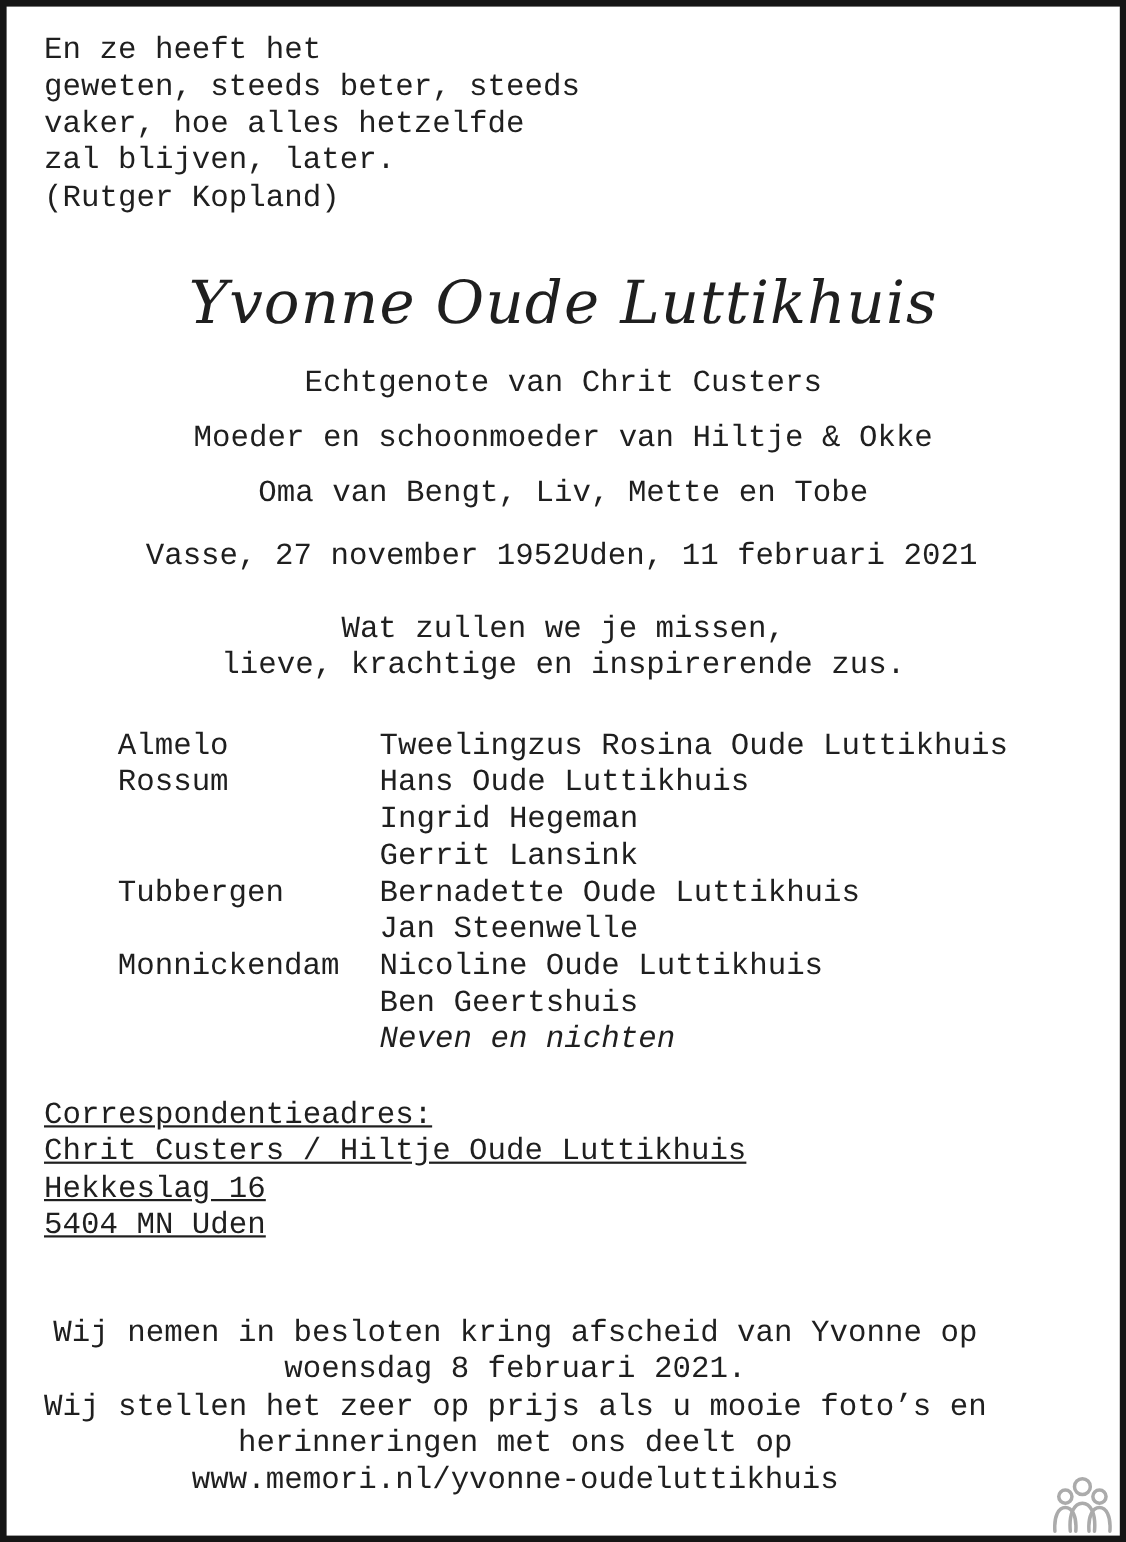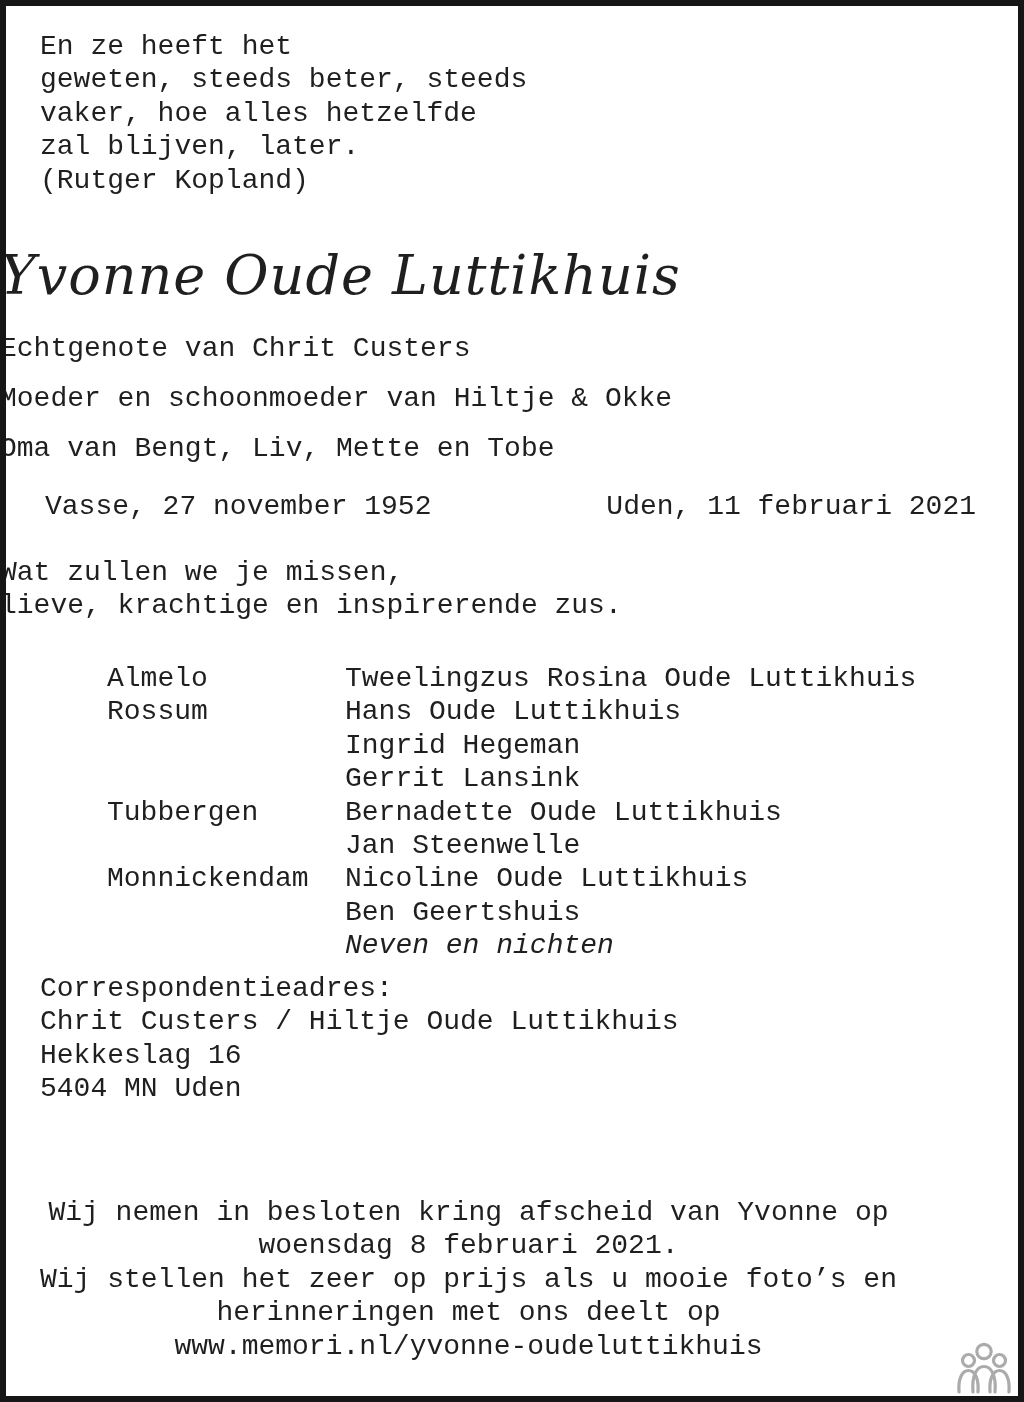--- a/index.html
+++ b/index.html
@@ -23,54 +23,54 @@
     inset: 0;
     border: 6px solid #161616;
     pointer-events: none;
     z-index: 5;
   }
   .block { position: absolute; }
   .mono-line { line-height: 33.4px; white-space: pre; }
   .centered {
     left: 0;
     right: 0;
-    text-align: left;
+    text-align: center;
   }
   .poem { left: 40px; top: 30px; }
   .script-name {
     top: 246px;
     font-family: "DejaVu Serif", serif;
     font-style: italic;
     font-size: 54px;
     font-weight: normal;
     letter-spacing: 1px;
     line-height: 60px;
   }
   .spouse-line { top: 332px; }
   .mother-line { top: 382px; }
   .grandmother-line { top: 432px; }
   .dates-row {
     top: 490px;
     left: 45px;
     right: 48px;
     display: flex;
-    justify-content: space-between;
+    justify-content: center;
   }
   .tribute { top: 556px; }
   .family { left: 107px; top: 662px; }
   .frow { display: flex; }
   .place {
     width: 238px;
     flex: 0 0 238px;
     line-height: 33.4px;
     white-space: pre;
   }
   .fname { line-height: 33.4px; white-space: pre; }
   .italic { font-style: italic; text-align: right; }
-  .correspondence { left: 40px; top: 972px; }
+  .correspondence { left: 40px; top: 998px; text-decoration: underline; }
   .closing { left: 40px; top: 1196px; text-align: center; }
   .logo {
     position: absolute;
     left: 956px;
     top: 1342px;
     width: 56px;
     height: 52px;
   }
 </style>
 </head>

